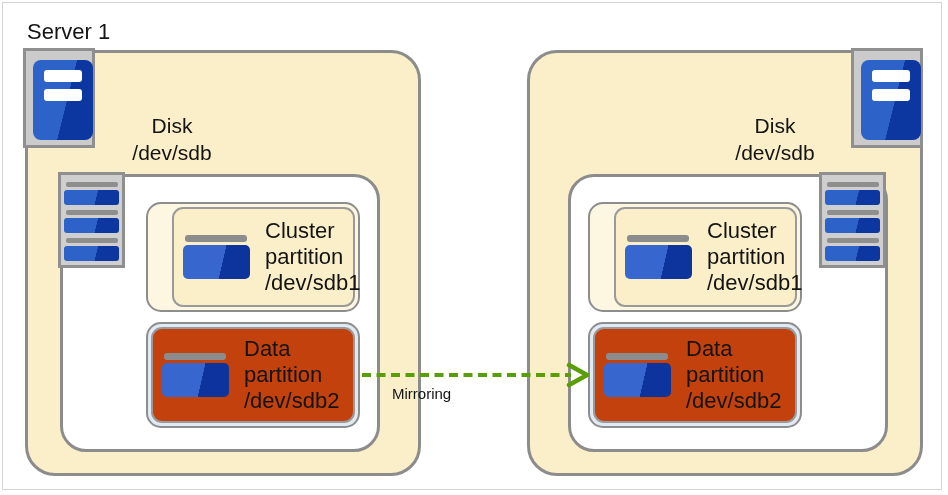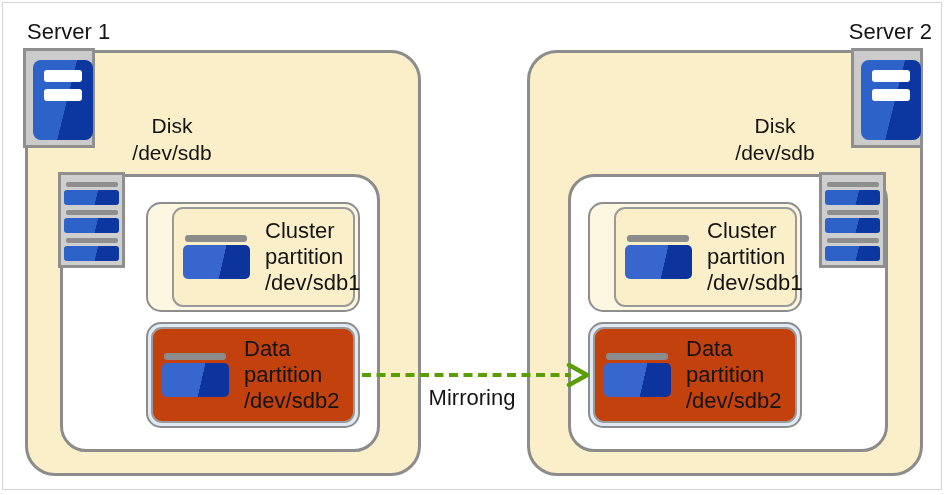--- a/index.html
+++ b/index.html
@@ -58,30 +58,29 @@
   .partition.cluster .p-inner { background:#fbefc9; }
   .partition.data    .p-inner { background:#c2410c; }
 
   .part-icon { width:67px; flex:0 0 auto; }
   .part-icon .pbar  { width:62px; height:7px; background:#8c8c8c; border-radius:3px; margin-left:2px; }
   .part-icon .pblue { width:67px; height:34px; margin-top:3px; border-radius:5px;
                       background:linear-gradient(103deg, #3766cf 58%, #0d349c 58.3%); }
   .part-text { margin-left:15px; font-size:22px; line-height:26px; white-space:nowrap; }
 
   .arrow-svg { position:absolute; left:360px; top:362px; z-index:4; }
-  .mirroring-label { position:absolute; left:392px; top:385px; width:160px; text-align:center; font-size:22px; }
+  .mirroring-label { position:absolute; left:392px; top:385px; width:160px; font-size:15px; }
 </style>
 </head>
 <body>
 
 <div class="canvas">
   <div class="frame"></div>
 
   <div class="server-label s1">Server 1</div>
-  <div class="server-label s2">Server 2</div>
 
   <div class="server-box s1">
 
     <div class="tower left">
       <div class="tower-body">
         <div class="tower-bar b1"></div>
         <div class="tower-bar b2"></div>
       </div>
     </div>
 

